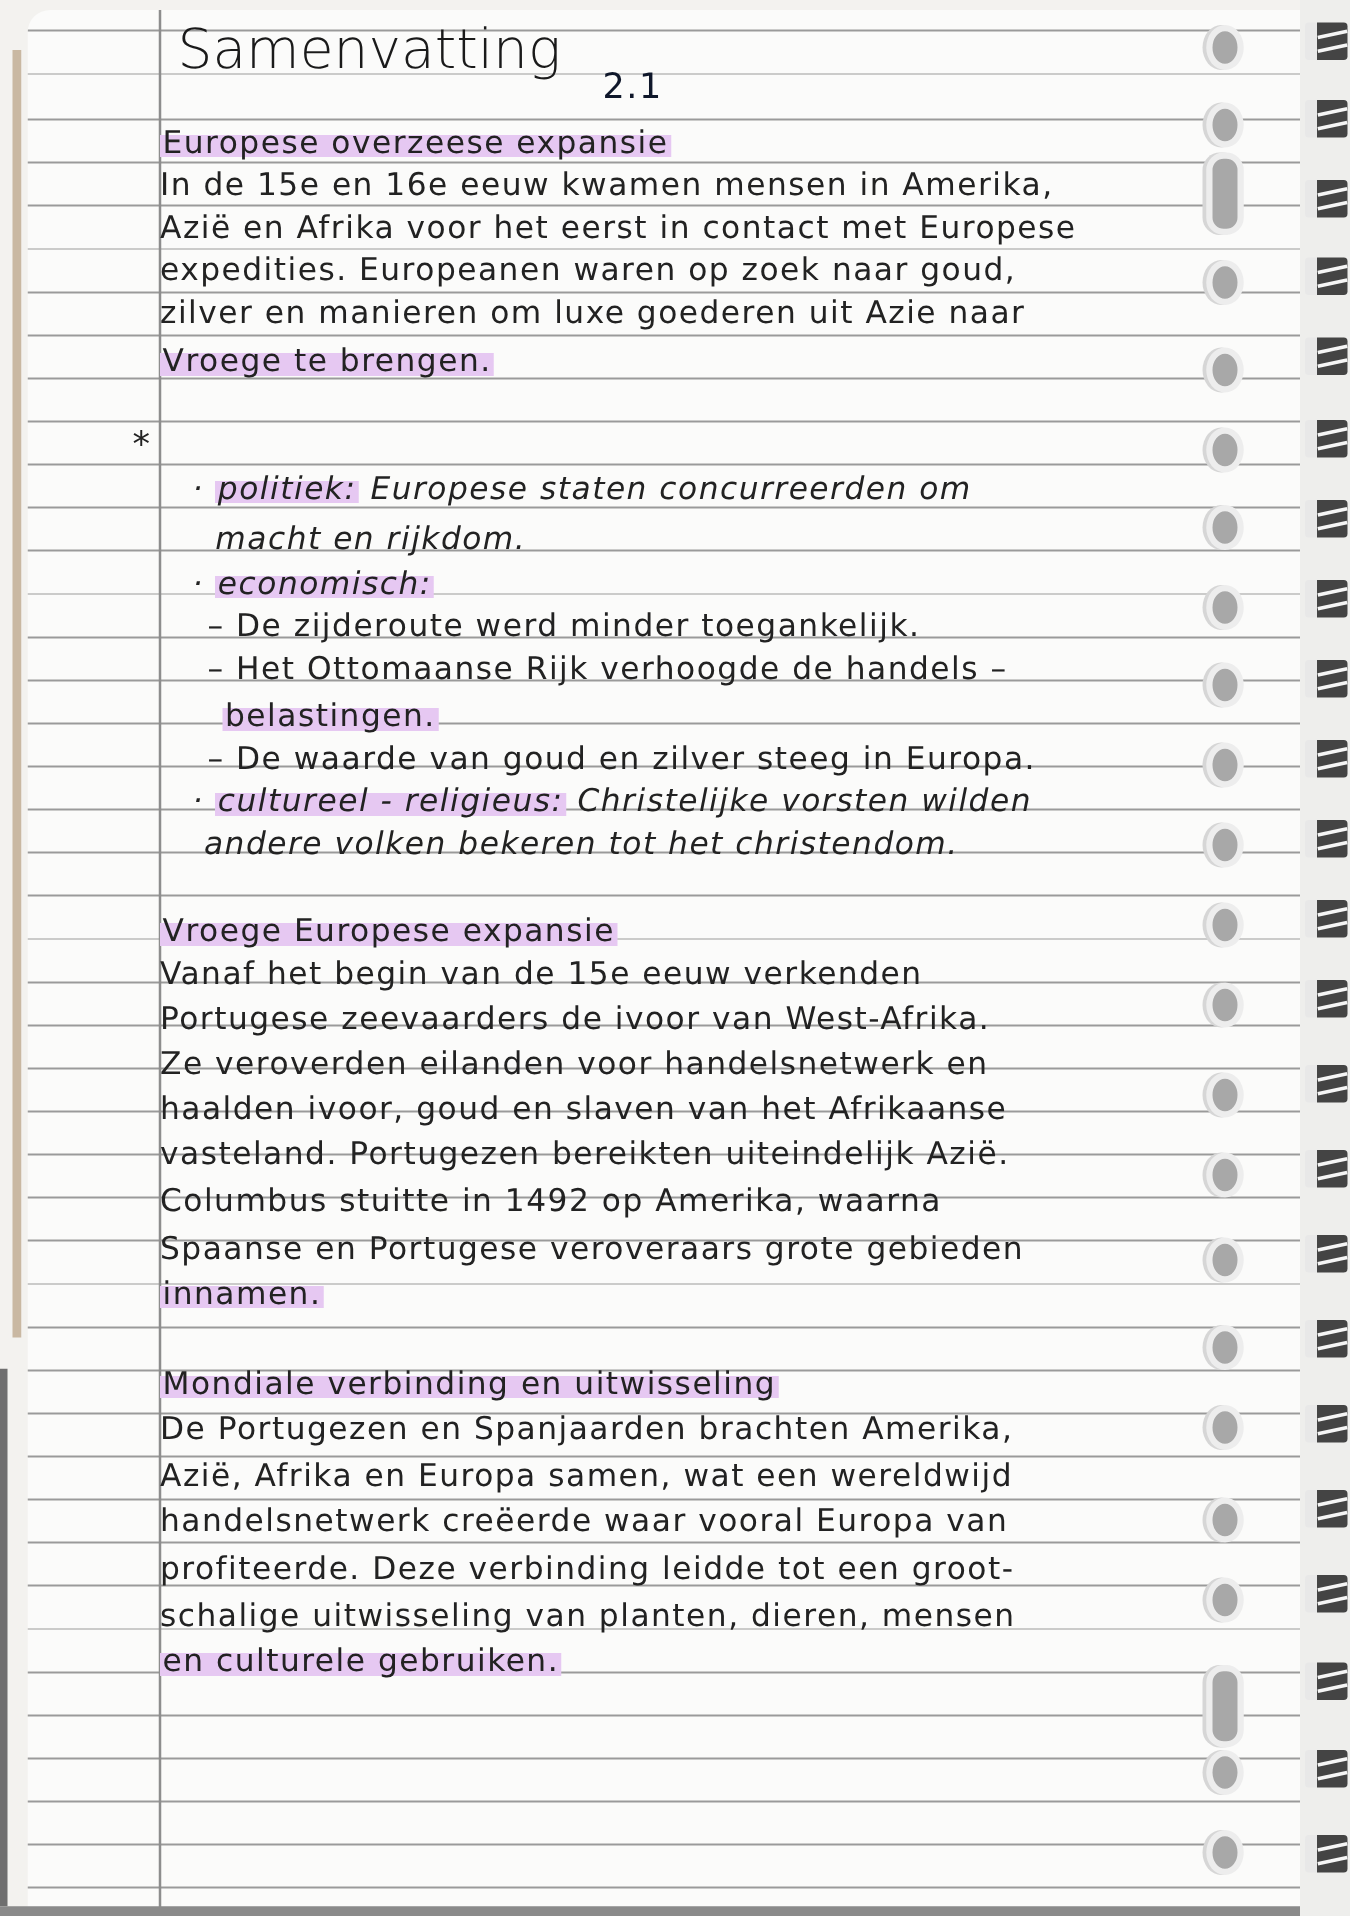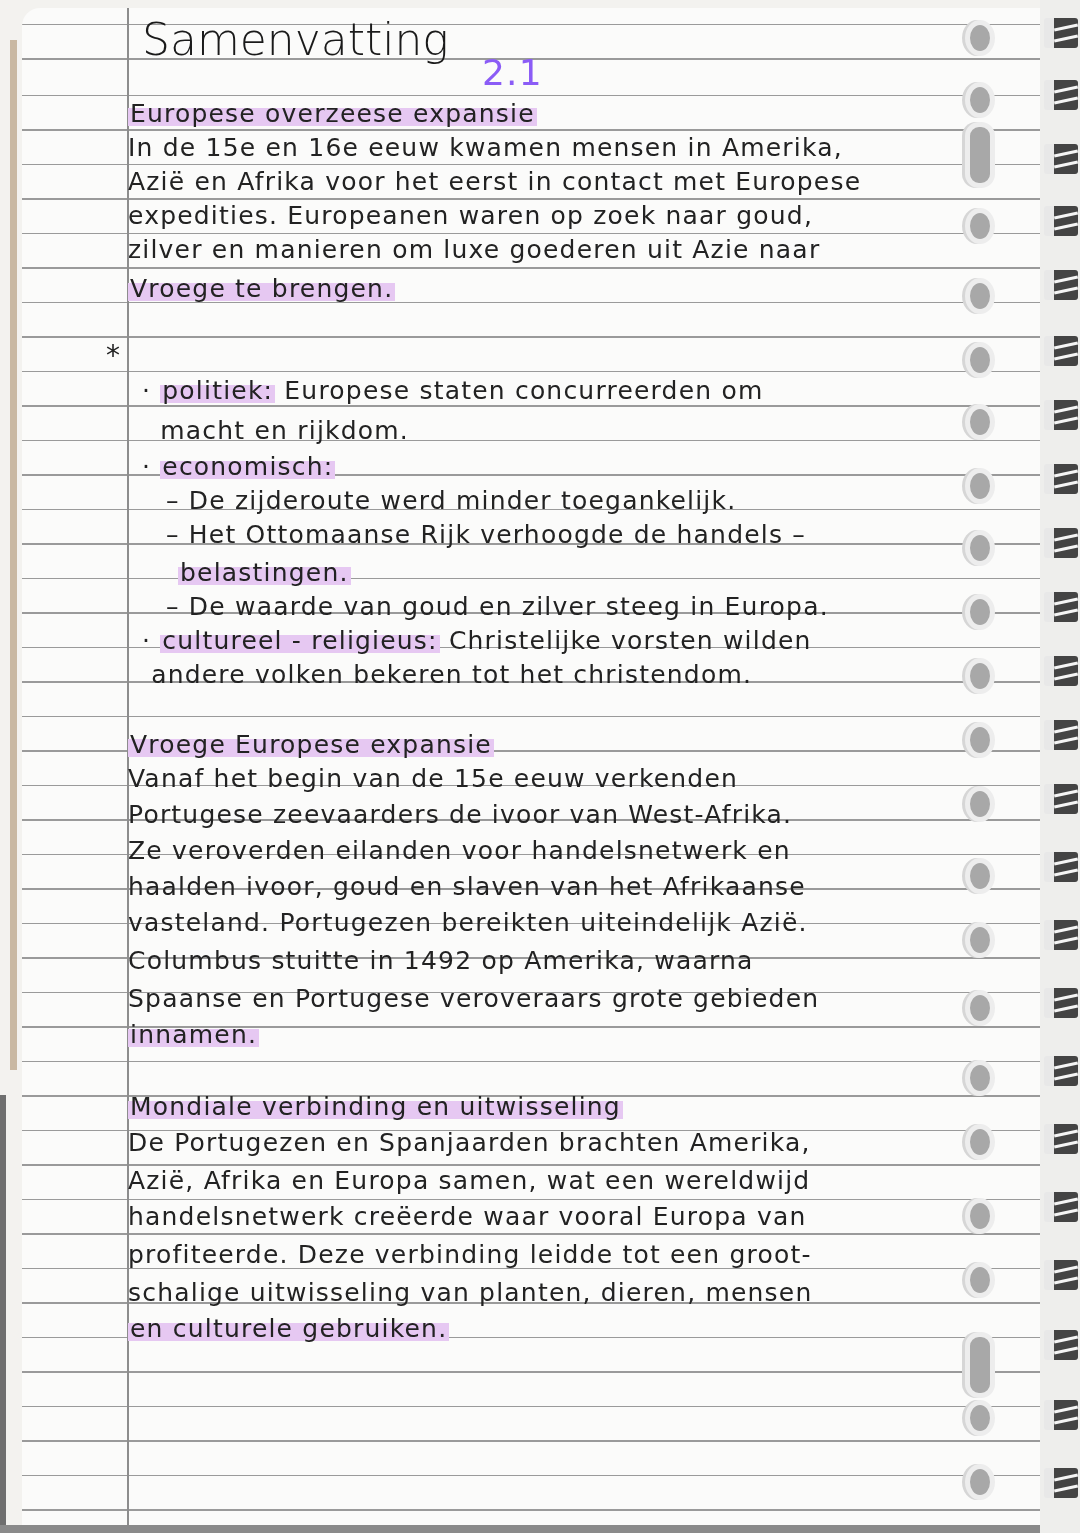--- a/index.html
+++ b/index.html
@@ -31,24 +31,24 @@
     position:absolute; left:122px; top:0; width:840px;
     color:#222;
     font-size:25px;
     letter-spacing:1.2px;
   }
   .title {
     position:absolute; left:20px; top:14px;
     font-family: "DejaVu Sans", sans-serif;
     font-weight:200; font-size:44px; letter-spacing:0px; color:#1a1a1a;
   }
-  .title-num { position:absolute; left:360px; top:52px; font-size:36px; color:#8b5cf6; }
+  .title-num { position:absolute; left:360px; top:52px; font-size:28px; color:#0f172a; }
   .line { position:absolute; left:6px; white-space:nowrap; line-height:34px; height:34px; }
   .hl { background:linear-gradient(to bottom, transparent 30%, #e6c8f2 30%, #e6c8f2 92%, transparent 92%); padding:0 2px; }
-  .ind1 { left:20px; }
+  .ind1 { left:32px;font-style:italic; }
   .ind2 { left:44px; }
   .ind3 { left:56px; }
   .star { position:absolute; left:-22px; font-size:28px; }
   .rings { position:absolute; left:955px; top:0; width:50px; height:1533px; }
   .ring {
     position:absolute; left:10px; width:20px; height:26px; border-radius:50%;
     background:#a8a8a8; border:5px solid #ededed; box-shadow:-3px 0 0 #d6d6d6;
   }
   .ring.tall { height:56px; border-radius:14px; }
   .coils { position:absolute; left:1040px; top:0; width:40px; height:1533px; background:#eeeeec; }

